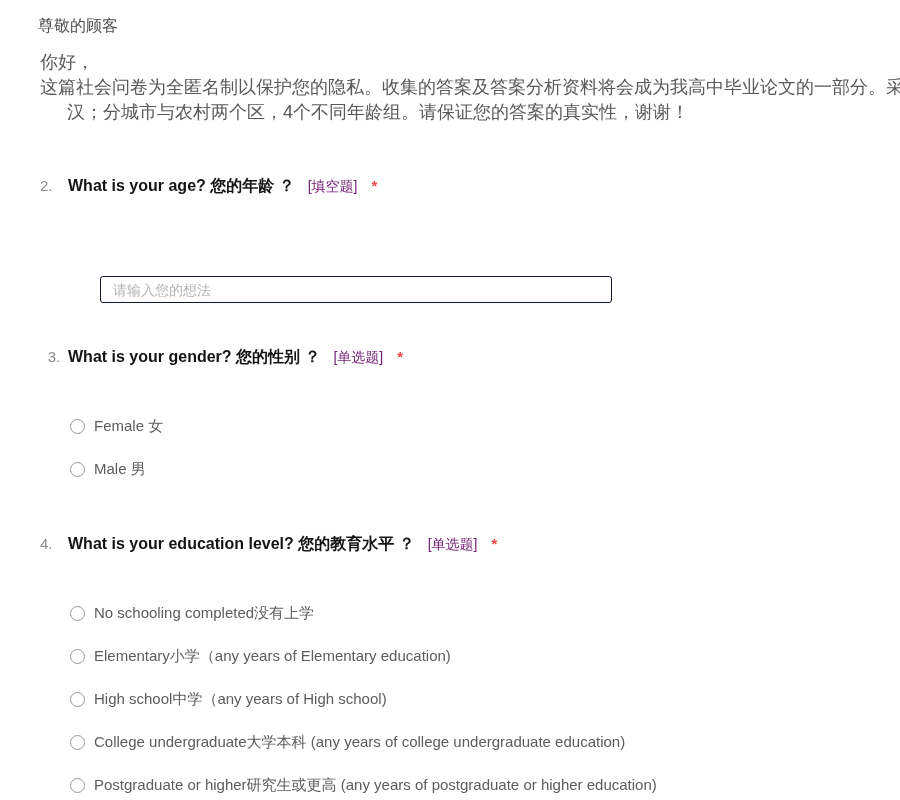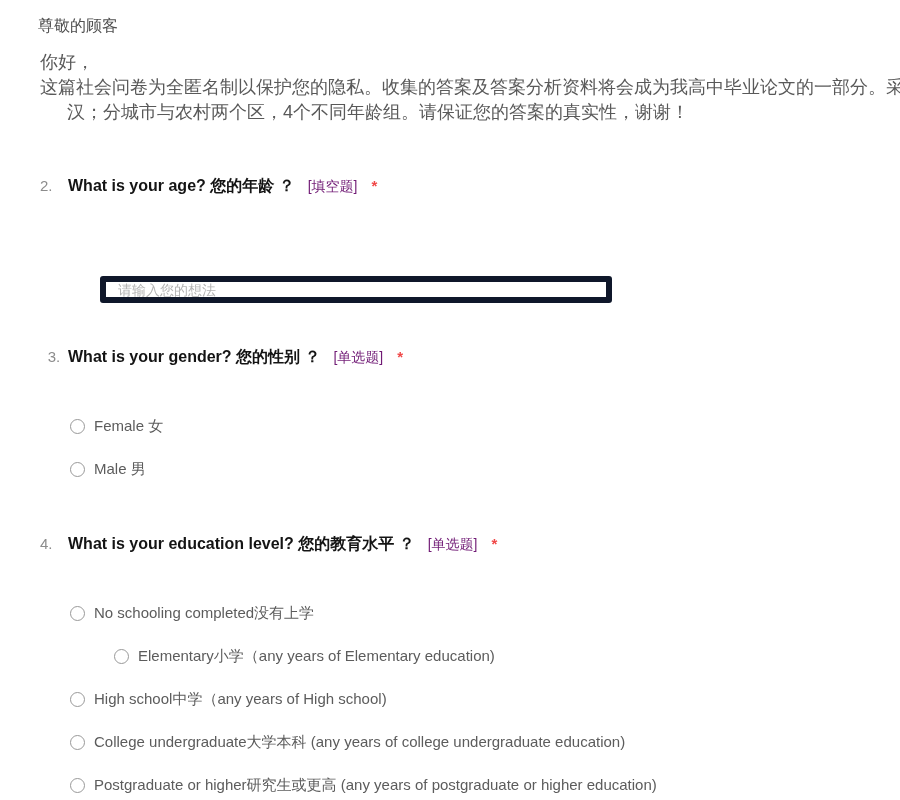--- a/index.html
+++ b/index.html
@@ -66,21 +66,21 @@
     color: #f04848;
     margin-left: 14px;
   }
 
   .text-input {
     position: absolute;
     left: 100px;
     top: 276px;
     width: 512px;
     height: 27px;
-    border: 6px solid #0f172a;
+    border: 1px solid #0f172a;
     border-radius: 3px;
     background: #fff;
     padding: 0 12px;
     font-family: "Liberation Sans", sans-serif;
     font-size: 14px;
     color: #333333;
     outline: none;
   }
   .text-input::placeholder { color: #b3b3b3; opacity: 1; }
 
@@ -108,21 +108,21 @@
     color: #5c5c5c;
   }
 
   
   #q2-title { top: 176px; }
   #q3-title { top: 347px; text-align: center; }
   #q4-title { top: 534px; }
   #q3-opt0 { top: 418px; }
   #q3-opt1 { top: 461px; }
   #q4-opt0 { top: 605px; }
-  #q4-opt1 { top: 648px; margin-left: 44px; }
+  #q4-opt1 { top: 648px; }
   #q4-opt2 { top: 691px; }
   #q4-opt3 { top: 734px; }
   #q4-opt4 { top: 777px; }
 </style>
 </head>
 <body>
 
 <div class="page">
 
   <div class="greeting">尊敬的顾客</div>

